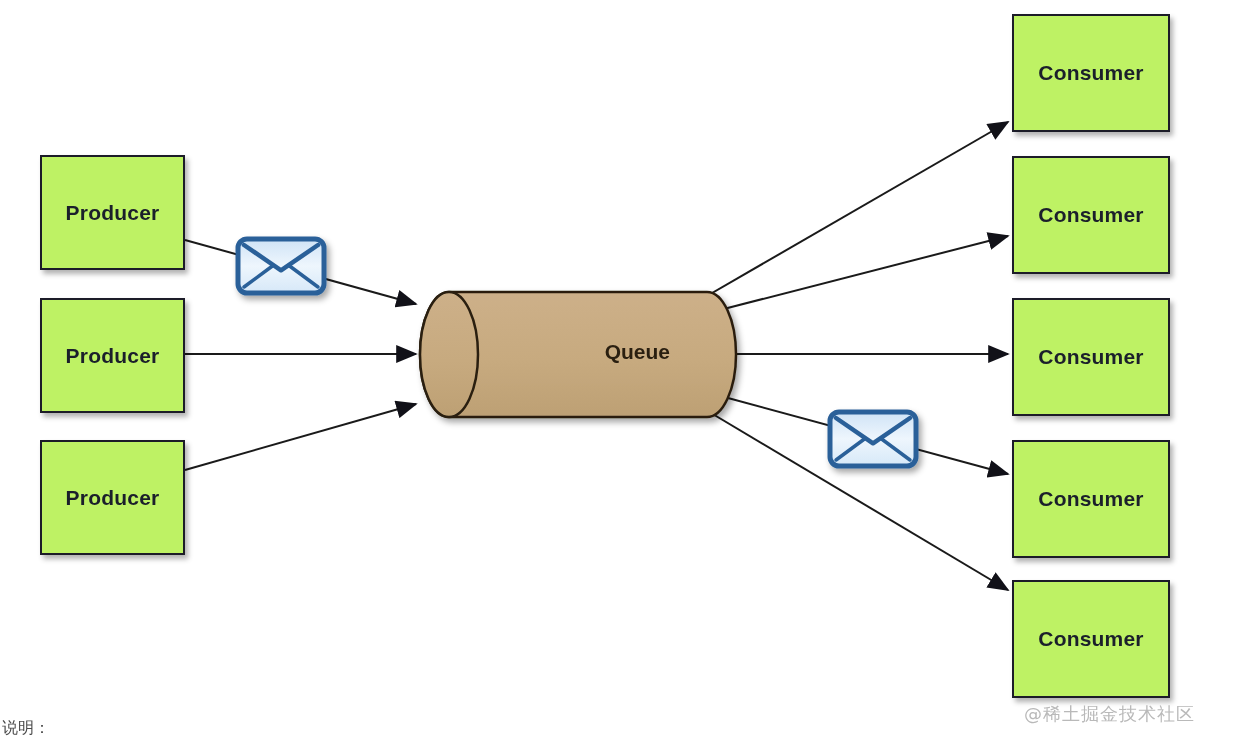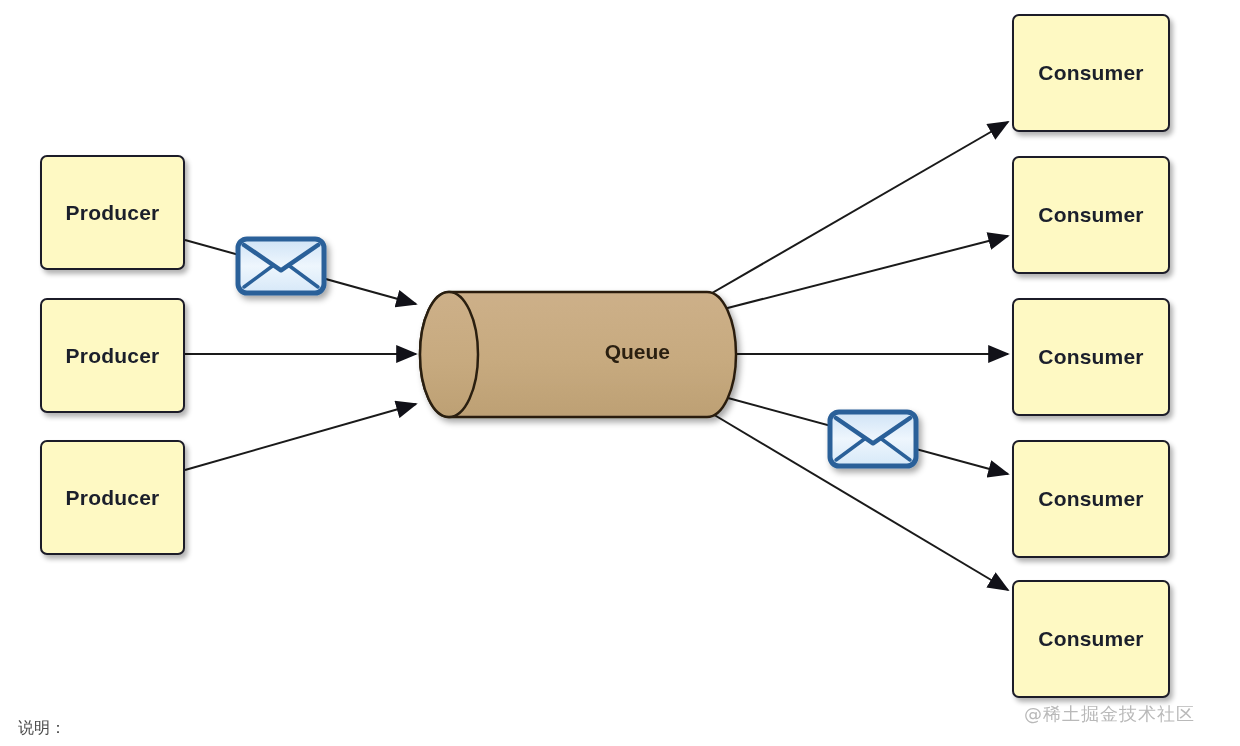--- a/index.html
+++ b/index.html
@@ -22,23 +22,23 @@
     width: 1240px;
     height: 746px;
   }
 
   .node {
     position: absolute;
     box-sizing: border-box;
     display: flex;
     align-items: center;
     justify-content: center;
-    background: #fef9c3;
+    background: #bef264;
     border: 2px solid #1c1c28;
-    border-radius: 7px;
+    border-radius: 0;
     box-shadow: 3px 4px 5px rgba(0,0,0,0.30);
     color: #1b1f2b;
     font-weight: bold;
     font-size: 21px;
     letter-spacing: 0.2px;
     z-index: 4;
   }
 
   .node-label {
     pointer-events: none;
@@ -51,21 +51,21 @@
     width: 140px;
     text-align: right;
     font-weight: bold;
     font-size: 21px;
     color: #2a1f10;
     z-index: 5;
   }
 
   .caption {
     position: absolute;
-    left: 18px;
+    left: 2px;
     top: 718px;
     font-size: 16px;
     color: #4a4a4a;
     font-family: "DejaVu Sans", sans-serif;
     z-index: 7;
   }
 
   .watermark {
     position: absolute;
     left: 984px;

